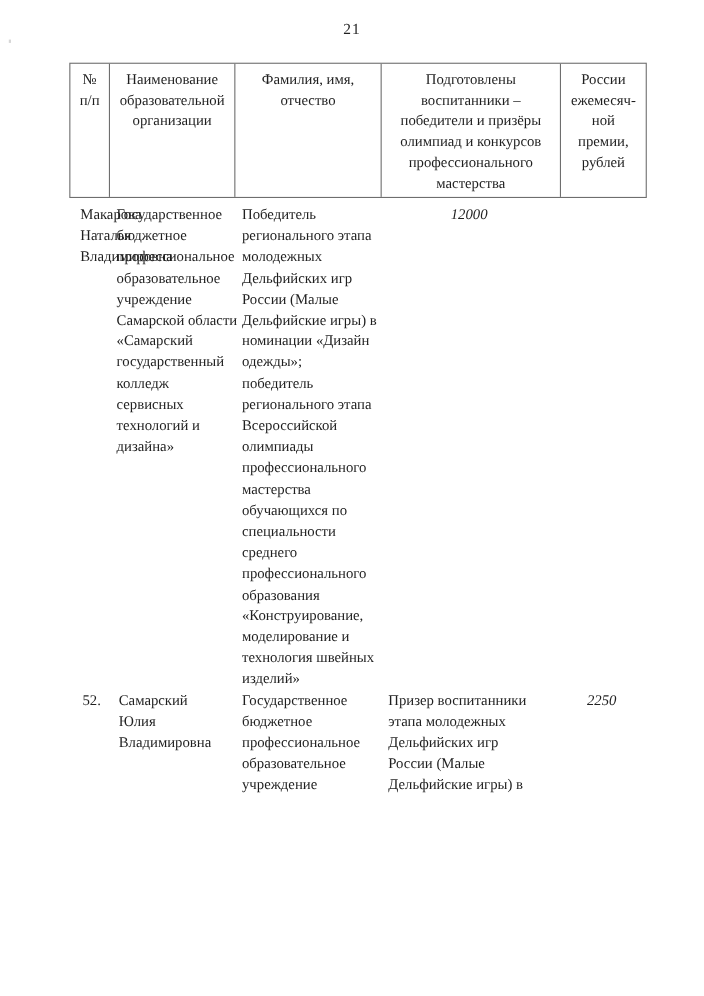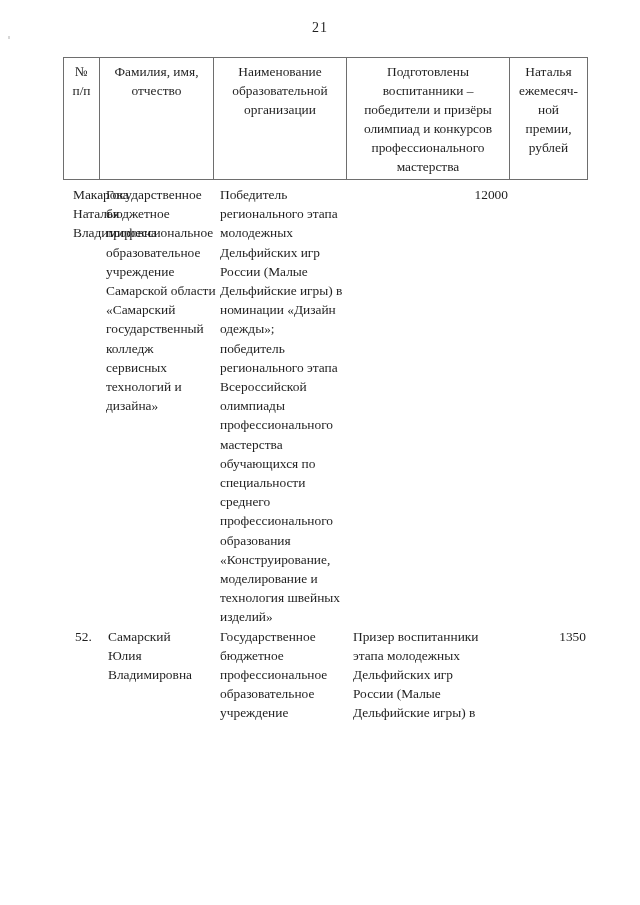--- a/index.html
+++ b/index.html
@@ -64,21 +64,21 @@
     box-sizing: border-box;
     font-size: 13.4px;
     line-height: 19.2px;
     white-space: pre;
     overflow: visible;
   }
   .td.num  { padding-left: 12px; }
   .td.name { padding-left: 10px; }
   .td.org  { padding-left: 8px; }
   .td.ach  { padding-left: 8px; }
-  .td.premium { text-align: right; white-space: pre; }
+  .td.premium { text-align: center; white-space: pre; font-style: italic; }
   
   .artifact {
     position: absolute;
     background: #9a9a9a;
     opacity: 0.65;
   }
   .a1 { left: 84px;  top: 888px; width: 2px;  height: 5px; }
   .a2 { left: 608px; top: 874px; width: 14px; height: 2px; transform: rotate(-10deg); }
   .a3 { left: 622px; top: 880px; width: 8px;  height: 3px; transform: rotate(14deg); }
   .a4 { left: 600px; top: 893px; width: 3px;  height: 2px; opacity: 0.4; }
@@ -90,32 +90,32 @@
 
 <div class="page">
 
   <div class="page-number">21</div>
 
   <div class="doc-table">
 
     <div class="thead">
       <div class="th">№
 п/п</div>
-      <div class="th">Фамилия, имя,
-отчество</div>
       <div class="th">Наименование
 образовательной
 организации</div>
+      <div class="th">Фамилия, имя,
+отчество</div>
       <div class="th">Подготовлены
 воспитанники –
 победители и призёры
 олимпиад и конкурсов
 профессионального
 мастерства</div>
-      <div class="th">Наталья
+      <div class="th">России
 ежемесяч-
 ной
 премии,
 рублей</div>
     </div>
 
     <div class="tbody">
 
       <div class="row row-1">
         <div class="td name">Макарова
@@ -175,21 +175,21 @@
 училище
 им. Д.Г. Шаталова»</div>
         <div class="td ach">Призер воспитанники
 этапа молодежных
 Дельфийских игр
 России (Малые
 Дельфийские игры) в
 номинации
 «Академическое
 пение»</div>
-        <div class="td premium">1350</div>
+        <div class="td premium">2250</div>
       </div>
 
     </div>
   </div>
 
   <div class="artifact a1"></div>
   <div class="artifact a2"></div>
   <div class="artifact a3"></div>
   <div class="artifact a4"></div>
   <div class="artifact a5"></div>

